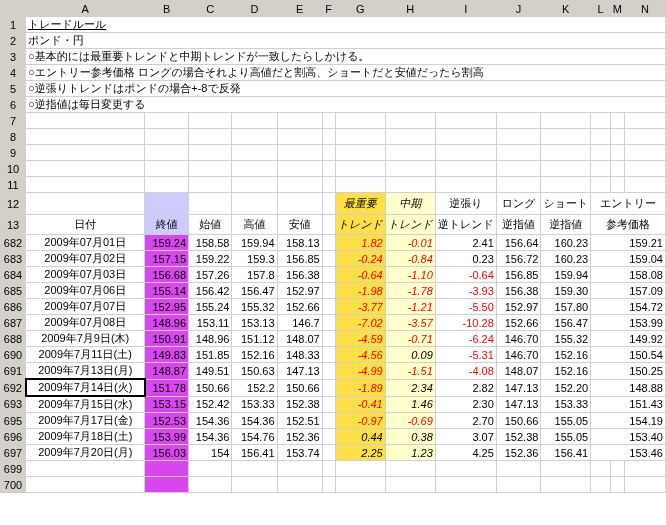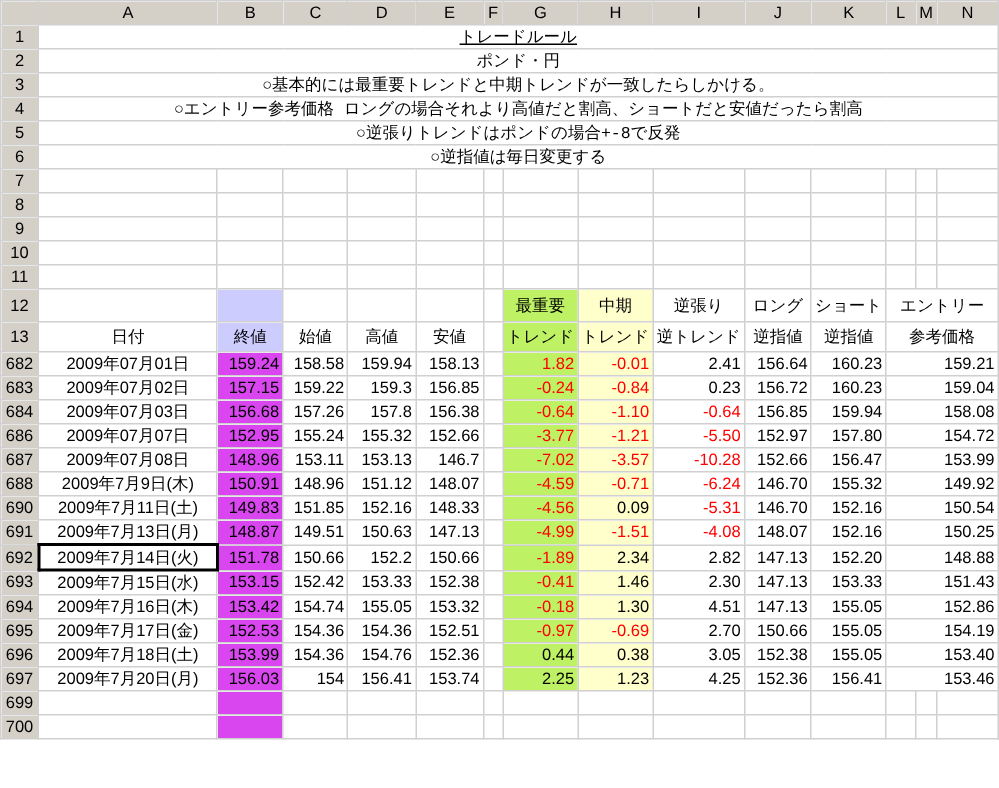--- a/index.html
+++ b/index.html
@@ -27,27 +27,27 @@
     border:1px solid #9a9a9a;
     text-align:center;
     font-size:10px;
     color:#000;
   }
   .rowhdr{width:26px;}
   .corner{background:#d4d0c8;border:1px solid #9a9a9a;width:26px;}
   .cell{background:#ffffff;}
   .c-center{text-align:center;}
   .c-right{text-align:right;}
-  .c-left{text-align:center;font-family:Liberation Mono, monospace;}
+  .c-left{text-align:left;}
   .bold{font-weight:bold;}
   .under{text-decoration:underline;}
   .blue-fill{background:#d946ef;}
   .lav-fill{background:#ccccff;margin-left:12px;}
-  .peach-fill{background:#bef264;}
-  .cream-fill{background:#ffffcc;}
+  .peach-fill{background:#fde047;font-style:italic;}
+  .cream-fill{background:#ffffcc;font-style:italic;}
   .red-text{color:#ff0000;}
   .thickbox{border:2px solid #000 !important;}
   .rowtall td{height:17px;}
 </style>
 </head>
 <body>
 
 <table class="grid">
   <colgroup>
     <col style="width:26px">
@@ -268,20 +268,35 @@
     <td class="cell c-right">156.38</td>
     <td class="cell"></td>
     <td class="cell c-right peach-fill red-text">-0.64</td>
     <td class="cell c-right cream-fill red-text">-1.10</td>
     <td class="cell c-right red-text">-0.64</td>
     <td class="cell c-right bold">156.85</td>
     <td class="cell c-right bold">159.94</td>
     <td class="cell c-right" colspan="3">158.08</td>
   </tr>
   <tr>
+    <td class="rowhdr">685</td>
+    <td class="cell c-center bold">2009年07月06日</td>
+    <td class="cell c-right blue-fill">155.14</td>
+    <td class="cell c-right">156.42</td>
+    <td class="cell c-right">156.47</td>
+    <td class="cell c-right">152.97</td>
+    <td class="cell"></td>
+    <td class="cell c-right peach-fill red-text">-1.98</td>
+    <td class="cell c-right cream-fill red-text">-1.78</td>
+    <td class="cell c-right red-text">-3.93</td>
+    <td class="cell c-right bold">156.38</td>
+    <td class="cell c-right bold">159.30</td>
+    <td class="cell c-right" colspan="3">157.09</td>
+  </tr>
+  <tr>
     <td class="rowhdr">686</td>
     <td class="cell c-center bold">2009年07月07日</td>
     <td class="cell c-right blue-fill">152.95</td>
     <td class="cell c-right">155.24</td>
     <td class="cell c-right">155.32</td>
     <td class="cell c-right">152.66</td>
     <td class="cell"></td>
     <td class="cell c-right peach-fill red-text">-3.77</td>
     <td class="cell c-right cream-fill red-text">-1.21</td>
     <td class="cell c-right red-text">-5.50</td>
@@ -373,35 +388,20 @@
     <td class="cell c-right">152.38</td>
     <td class="cell"></td>
     <td class="cell c-right peach-fill red-text">-0.41</td>
     <td class="cell c-right cream-fill">1.46</td>
     <td class="cell c-right">2.30</td>
     <td class="cell c-right bold">147.13</td>
     <td class="cell c-right bold">153.33</td>
     <td class="cell c-right" colspan="3">151.43</td>
   </tr>
   <tr>
-    <td class="rowhdr">694</td>
-    <td class="cell c-center">2009年7月16日(木)</td>
-    <td class="cell c-right blue-fill">153.42</td>
-    <td class="cell c-right">154.74</td>
-    <td class="cell c-right">155.05</td>
-    <td class="cell c-right">153.32</td>
-    <td class="cell"></td>
-    <td class="cell c-right peach-fill red-text">-0.18</td>
-    <td class="cell c-right cream-fill">1.30</td>
-    <td class="cell c-right">4.51</td>
-    <td class="cell c-right bold">147.13</td>
-    <td class="cell c-right bold">155.05</td>
-    <td class="cell c-right" colspan="3">152.86</td>
-  </tr>
-  <tr>
     <td class="rowhdr">695</td>
     <td class="cell c-center">2009年7月17日(金)</td>
     <td class="cell c-right blue-fill">152.53</td>
     <td class="cell c-right">154.36</td>
     <td class="cell c-right">154.36</td>
     <td class="cell c-right">152.51</td>
     <td class="cell"></td>
     <td class="cell c-right peach-fill red-text">-0.97</td>
     <td class="cell c-right cream-fill red-text">-0.69</td>
     <td class="cell c-right">2.70</td>
@@ -412,21 +412,21 @@
   <tr>
     <td class="rowhdr">696</td>
     <td class="cell c-center">2009年7月18日(土)</td>
     <td class="cell c-right blue-fill">153.99</td>
     <td class="cell c-right">154.36</td>
     <td class="cell c-right">154.76</td>
     <td class="cell c-right">152.36</td>
     <td class="cell"></td>
     <td class="cell c-right peach-fill">0.44</td>
     <td class="cell c-right cream-fill">0.38</td>
-    <td class="cell c-right">3.05</td>
+    <td class="cell c-right">3.07</td>
     <td class="cell c-right bold">152.38</td>
     <td class="cell c-right bold">155.05</td>
     <td class="cell c-right" colspan="3">153.40</td>
   </tr>
   <tr>
     <td class="rowhdr">697</td>
     <td class="cell c-center">2009年7月20日(月)</td>
     <td class="cell c-right blue-fill">156.03</td>
     <td class="cell c-right">154</td>
     <td class="cell c-right">156.41</td>

